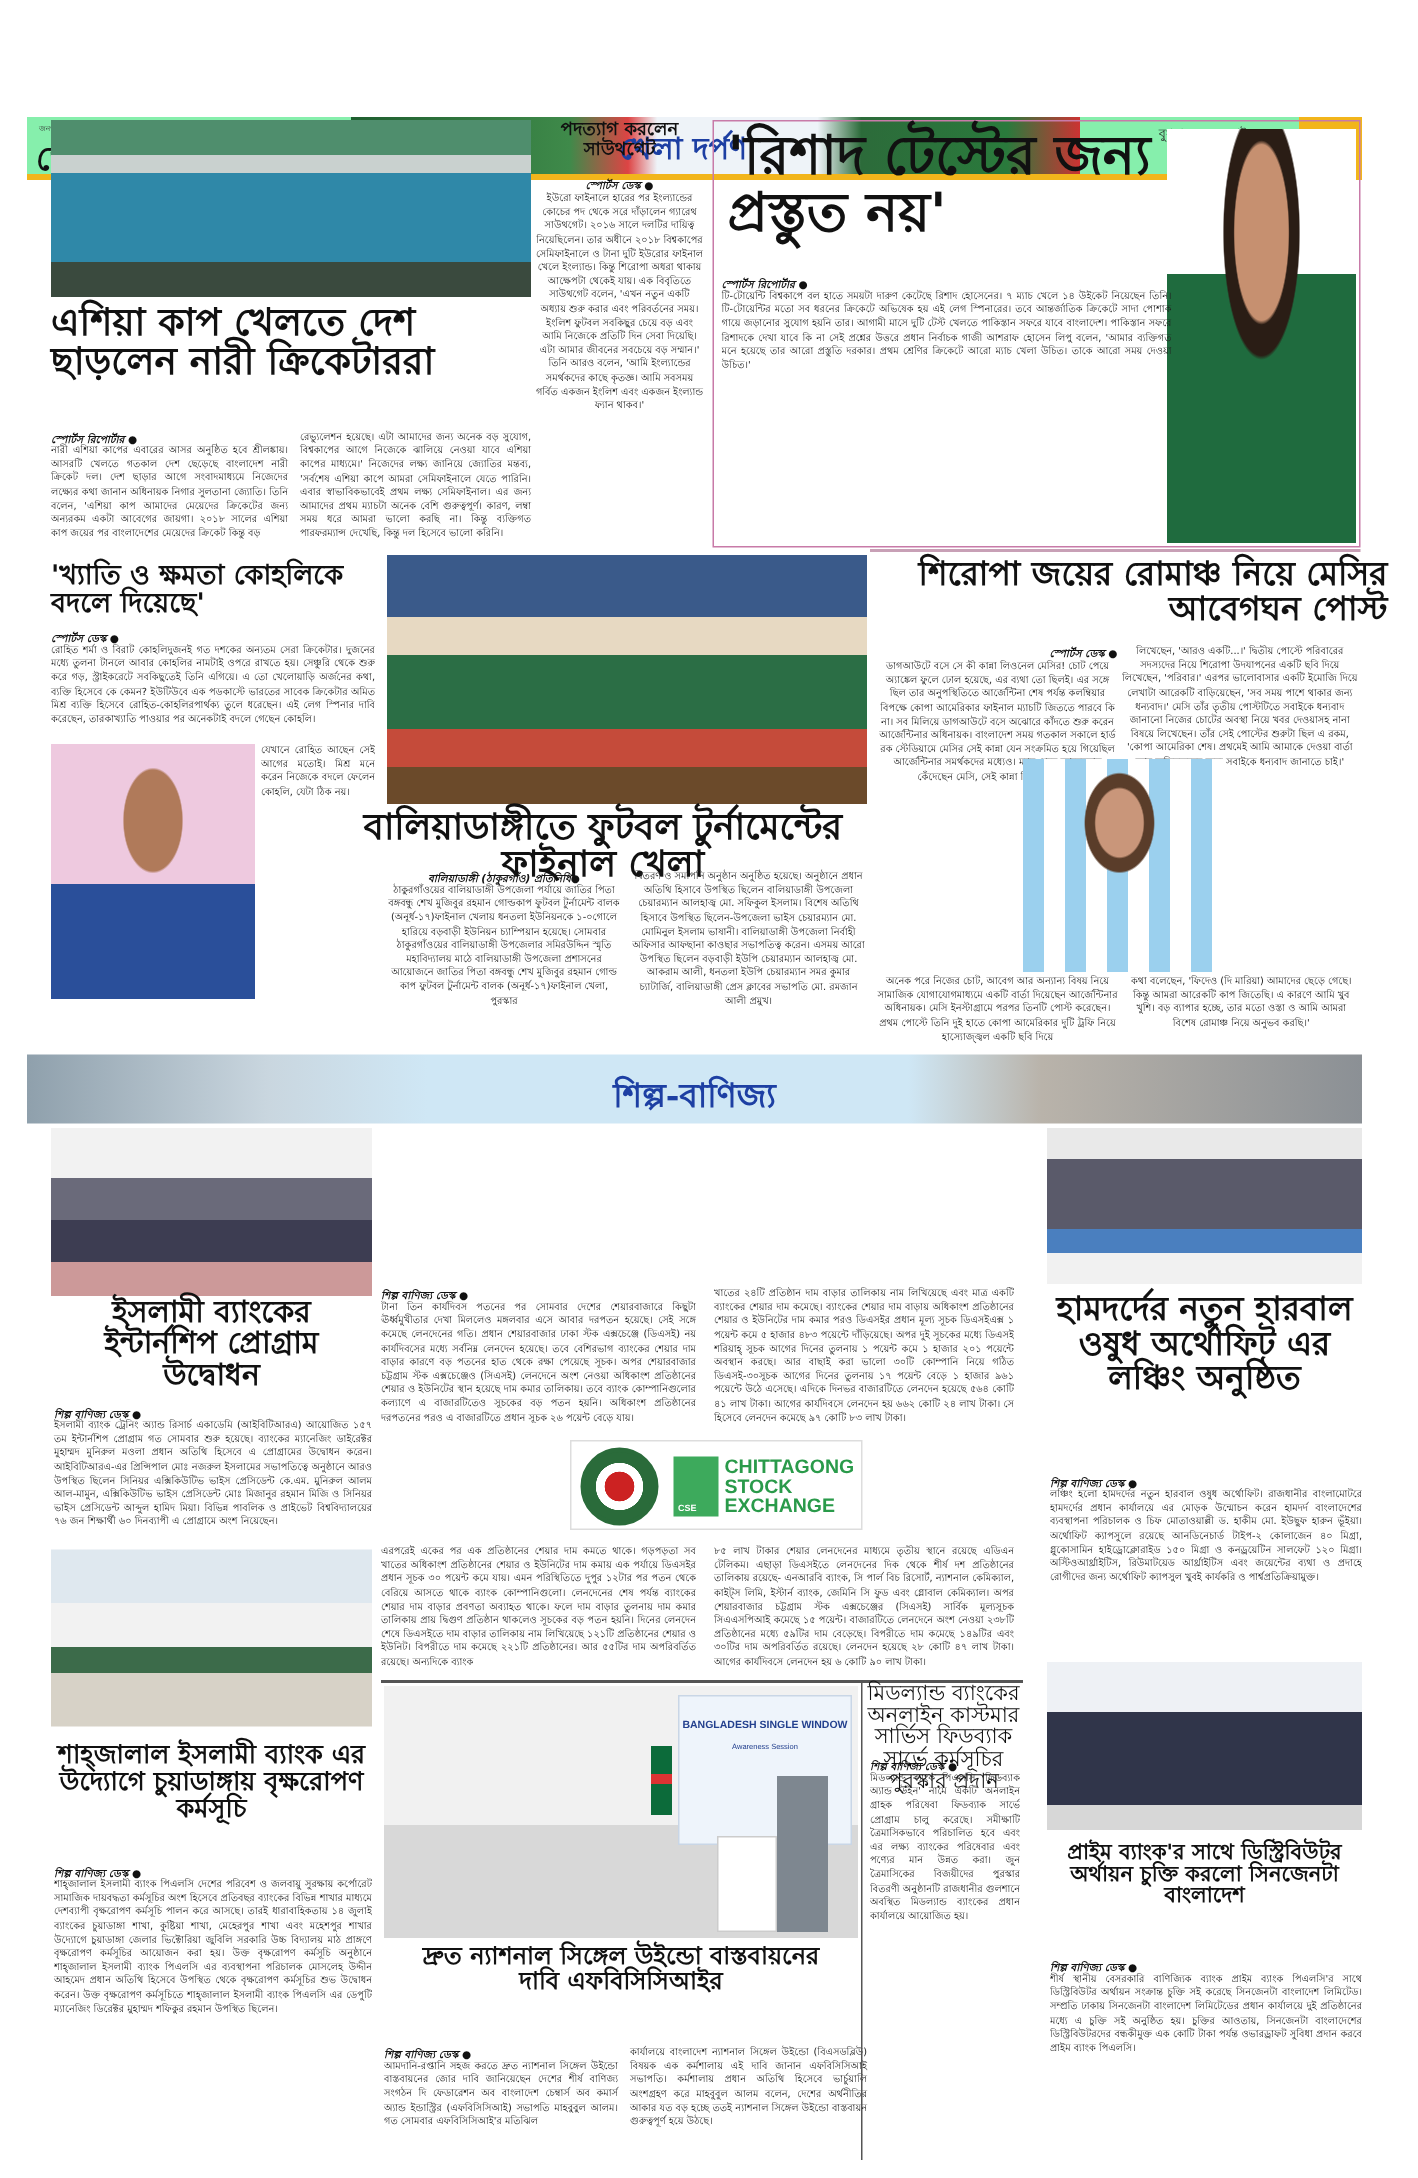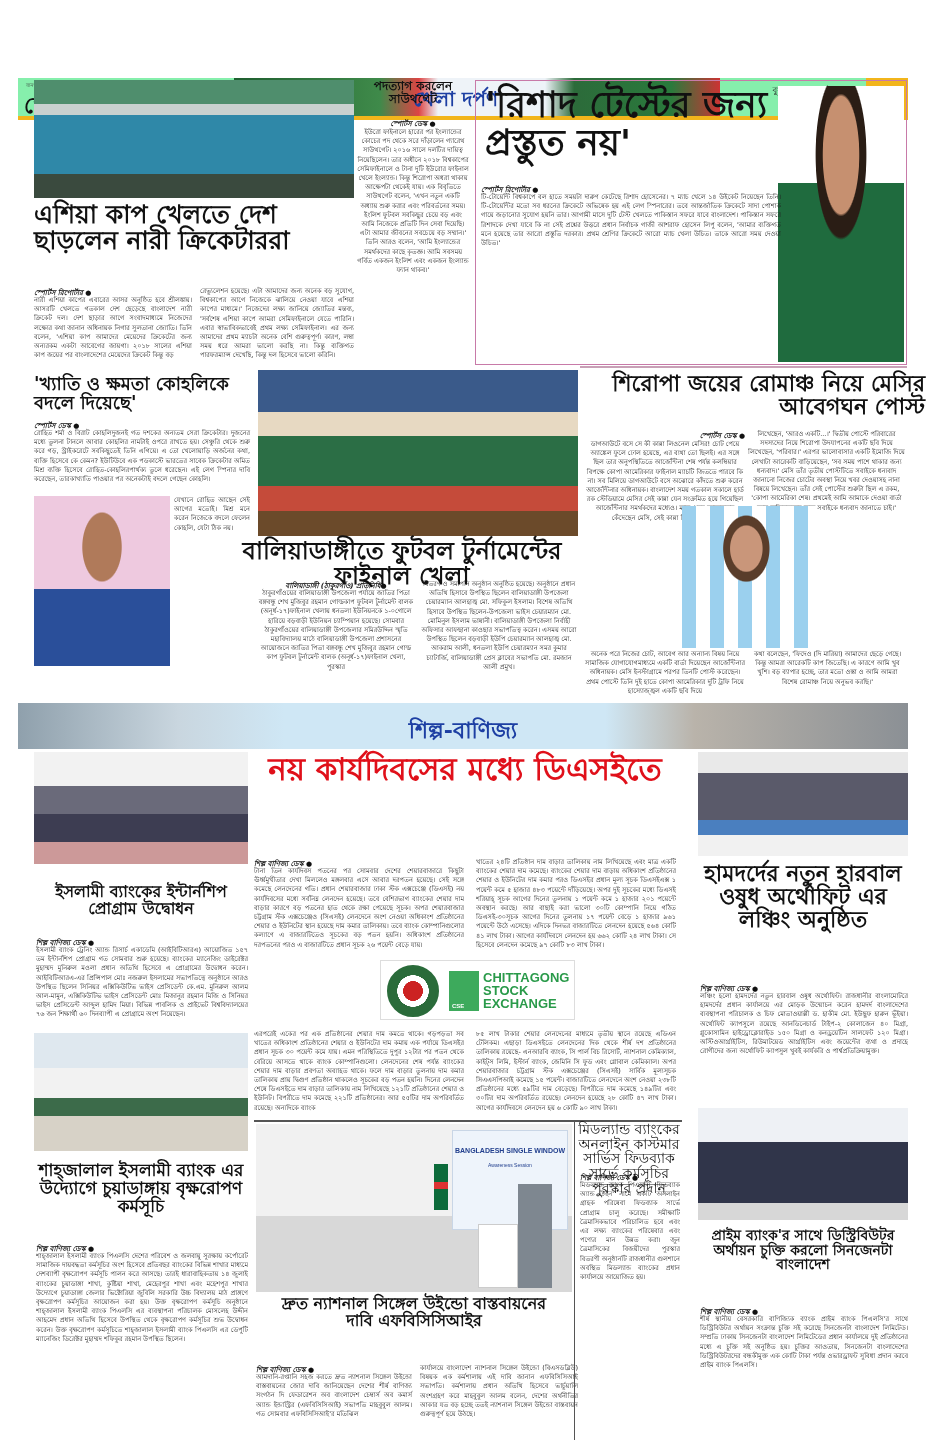--- a/index.html
+++ b/index.html
@@ -80,42 +80,41 @@
 <div class="abs body" style="left:748px;top:430px;width:157px;text-align:center;height:100px;overflow:hidden;">লিখেছেন, 'আরও একটি...।' দ্বিতীয় পোস্টে পরিবারের সদস্যদের নিয়ে শিরোপা উদযাপনের একটি ছবি দিয়ে লিখেছেন, 'পরিবার।' এরপর ভালোবাসার একটি ইমোজি দিয়ে লেখাটা আরেকটি বাড়িয়েছেন, 'সব সময় পাশে থাকার জন্য ধন্যবাদ।' মেসি তাঁর তৃতীয় পোস্টটিতে সবাইকে ধন্যবাদ জানানো নিজের চোটের অবস্থা নিয়ে খবর দেওয়াসহ নানা বিষয়ে লিখেছেন। তাঁর সেই পোস্টের শুরুটা ছিল এ রকম, 'কোপা আমেরিকা শেষ। প্রথমেই আমি আমাকে দেওয়া বার্তা আর অভিনন্দনের জন্য সবাইকে ধন্যবাদ জানাতে চাই।'</div>
 <div class="abs photo" style="left:682px;top:506px;width:134px;height:142px;background:radial-gradient(ellipse at 48% 30%,#c9967a 0 16%,#5a3d2a 17% 23%,transparent 24%),repeating-linear-gradient(90deg,#9bd0ee 0 14px,#fff 14px 28px);"></div>
 <div class="abs body" style="left:585px;top:650px;width:160px;text-align:center;">অনেক পরে নিজের চোট, আবেগ আর অন্যান্য বিষয় নিয়ে সামাজিক যোগাযোগমাধ্যমে একটি বার্তা দিয়েছেন আর্জেন্টিনার অধিনায়ক। মেসি ইনস্টাগ্রামে পরপর তিনটি পোস্ট করেছেন। প্রথম পোস্টে তিনি দুই হাতে কোপা আমেরিকার দুটি ট্রফি নিয়ে হাস্যোজ্জ্বল একটি ছবি দিয়ে</div>
 <div class="abs body" style="left:750px;top:650px;width:155px;text-align:center;">কথা বলেছেন, 'ফিদেও (দি মারিয়া) আমাদের ছেড়ে গেছে। কিন্তু আমরা আরেকটি কাপ জিতেছি। এ কারণে আমি খুব খুশি। বড় ব্যাপার হচ্ছে, তার মতো ওস্তা ও আমি আমরা বিশেষ রোমাঞ্চ নিয়ে অনুভব করছি।'</div>
 
 <div class="abs section-banner">
   <div class="abs section-title">শিল্প-বাণিজ্য</div>
 </div>
 
 <div class="abs redhead" style="left:250px;top:752px;width:430px;font-size:31px;">
-  <div>নয় কার্যদিবসের মধ্যে ডিএসইতে</div>
 </div>
 <div class="abs byline" style="left:254px;top:858px;">শিল্প বাণিজ্য ডেস্ক ●</div>
 <div class="abs body" style="left:254px;top:867px;width:210px;height:155px;overflow:hidden;">টানা তিন কার্যদিবস পতনের পর সোমবার দেশের শেয়ারবাজারে কিছুটা ঊর্ধ্বমুখীতার দেখা মিললেও মঙ্গলবার এসে আবার দরপতন হয়েছে। সেই সঙ্গে কমেছে লেনদেনের গতি। প্রধান শেয়ারবাজার ঢাকা স্টক এক্সচেঞ্জে (ডিএসই) নয় কার্যদিবসের মধ্যে সর্বনিম্ন লেনদেন হয়েছে। তবে বেশিরভাগ ব্যাংকের শেয়ার দাম বাড়ার কারণে বড় পতনের হাত থেকে রক্ষা পেয়েছে সূচক। অপর শেয়ারবাজার চট্টগ্রাম স্টক এক্সচেঞ্জেও (সিএসই) লেনদেনে অংশ নেওয়া অধিকাংশ প্রতিষ্ঠানের শেয়ার ও ইউনিটের স্থান হয়েছে দাম কমার তালিকায়। তবে ব্যাংক কোম্পানিগুলোর কল্যাণে এ বাজারটিতেও সূচকের বড় পতন হয়নি। অধিকাংশ প্রতিষ্ঠানের দরপতনের পরও এ বাজারটিতে প্রধান সূচক ২৬ পয়েন্ট বেড়ে যায়।</div>
 <div class="abs body" style="left:476px;top:858px;width:200px;height:102px;overflow:hidden;">খাতের ২৪টি প্রতিষ্ঠান দাম বাড়ার তালিকায় নাম লিখিয়েছে এবং মাত্র একটি ব্যাংকের শেয়ার দাম কমেছে। ব্যাংকের শেয়ার দাম বাড়ায় অধিকাংশ প্রতিষ্ঠানের শেয়ার ও ইউনিটের দাম কমার পরও ডিএসইর প্রধান মূল্য সূচক ডিএসইএক্স ১ পয়েন্ট কমে ৫ হাজার ৪৮৩ পয়েন্টে দাঁড়িয়েছে। অপর দুই সূচকের মধ্যে ডিএসই শরিয়াহ্ সূচক আগের দিনের তুলনায় ১ পয়েন্ট কমে ১ হাজার ২০১ পয়েন্টে অবস্থান করছে। আর বাছাই করা ভালো ৩০টি কোম্পানি নিয়ে গঠিত ডিএসই-৩০সূচক আগের দিনের তুলনায় ১৭ পয়েন্ট বেড়ে ১ হাজার ৯৬১ পয়েন্টে উঠে এসেছে। এদিকে দিনভর বাজারটিতে লেনদেন হয়েছে ৫৬৪ কোটি ৪১ লাখ টাকা। আগের কার্যদিবসে লেনদেন হয় ৬৬২ কোটি ২৪ লাখ টাকা। সে হিসেবে লেনদেন কমেছে ৯৭ কোটি ৮৩ লাখ টাকা।</div>
 <div class="abs body" style="left:254px;top:1030px;width:210px;height:90px;overflow:hidden;">এরপরেই একের পর এক প্রতিষ্ঠানের শেয়ার দাম কমতে থাকে। গড়পড়তা সব খাতের অধিকাংশ প্রতিষ্ঠানের শেয়ার ও ইউনিটের দাম কমায় এক পর্যায়ে ডিএসইর প্রধান সূচক ৩০ পয়েন্ট কমে যায়। এমন পরিস্থিতিতে দুপুর ১২টার পর পতন থেকে বেরিয়ে আসতে থাকে ব্যাংক কোম্পানিগুলো। লেনদেনের শেষ পর্যন্ত ব্যাংকের শেয়ার দাম বাড়ার প্রবণতা অব্যাহত থাকে। ফলে দাম বাড়ার তুলনায় দাম কমার তালিকায় প্রায় দ্বিগুণ প্রতিষ্ঠান থাকলেও সূচকের বড় পতন হয়নি। দিনের লেনদেন শেষে ডিএসইতে দাম বাড়ার তালিকায় নাম লিখিয়েছে ১২১টি প্রতিষ্ঠানের শেয়ার ও ইউনিট। বিপরীতে দাম কমেছে ২২১টি প্রতিষ্ঠানের। আর ৫৫টির দাম অপরিবর্তিত রয়েছে। অন্যদিকে ব্যাংক</div>
 <div class="abs body" style="left:476px;top:1030px;width:200px;height:90px;overflow:hidden;">৮৫ লাখ টাকার শেয়ার লেনদেনের মাধ্যমে তৃতীয় স্থানে রয়েছে এডিএন টেলিকম। এছাড়া ডিএসইতে লেনদেনের দিক থেকে শীর্ষ দশ প্রতিষ্ঠানের তালিকায় রয়েছে- এনআরবি ব্যাংক, সি পার্ল বিচ রিসোর্ট, ন্যাশনাল কেমিক্যাল, কাইট্স লিমি, ইস্টার্ন ব্যাংক, জেমিনি সি ফুড এবং গ্লোবাল কেমিক্যাল। অপর শেয়ারবাজার চট্টগ্রাম স্টক এক্সচেঞ্জের (সিএসই) সার্বিক মূল্যসূচক সিএএসপিআই কমেছে ১৫ পয়েন্ট। বাজারটিতে লেনদেনে অংশ নেওয়া ২৩৮টি প্রতিষ্ঠানের মধ্যে ৫৯টির দাম বেড়েছে। বিপরীতে দাম কমেছে ১৪৯টির এবং ৩০টির দাম অপরিবর্তিত রয়েছে। লেনদেন হয়েছে ২৮ কোটি ৪৭ লাখ টাকা। আগের কার্যদিবসে লেনদেন হয় ৬ কোটি ৯০ লাখ টাকা।</div>
 
 <div class="abs cse-box">
   <div class="abs dse-seal"></div>
   <div class="abs cse-logo">
     <span style="position:absolute;bottom:2px;left:3px;font-size:6px;color:#fff;font-family:'Liberation Sans',sans-serif;font-weight:bold;">CSE</span>
   </div>
   <div class="abs cse-text">
     <div>CHITTAGONG</div>
     <div>STOCK</div>
     <div>EXCHANGE</div>
   </div>
 </div>
 
 <div class="abs photo" style="left:34px;top:752px;width:214px;height:112px;background:linear-gradient(180deg,#f2f2f2 0 30%,#6a6a7a 30% 55%,#3d3d52 55% 80%,#c99 80%);"></div>
-<div class="abs h" style="left:34px;top:884px;width:214px;font-size:16px;text-align:center;">ইসলামী ব্যাংকের ইন্টার্নশিপ প্রোগ্রাম উদ্বোধন</div>
+<div class="abs h" style="left:34px;top:864px;width:214px;font-size:20px;text-align:center;">ইসলামী ব্যাংকের ইন্টার্নশিপ প্রোগ্রাম উদ্বোধন</div>
 <div class="abs byline" style="left:36px;top:937px;">শিল্প বাণিজ্য ডেস্ক ●</div>
 <div class="abs body" style="left:36px;top:946px;width:212px;">ইসলামী ব্যাংক ট্রেনিং অ্যান্ড রিসার্চ একাডেমি (আইবিটিআরএ) আয়োজিত ১৫৭ তম ইন্টার্নশিপ প্রোগ্রাম গত সোমবার শুরু হয়েছে। ব্যাংকের ম্যানেজিং ডাইরেক্টর মুহাম্মদ মুনিরুল মওলা প্রধান অতিথি হিসেবে এ প্রোগ্রামের উদ্বোধন করেন। আইবিটিআরএ-এর প্রিন্সিপাল মোঃ নজরুল ইসলামের সভাপতিত্বে অনুষ্ঠানে আরও উপস্থিত ছিলেন সিনিয়র এক্সিকিউটিভ ভাইস প্রেসিডেন্ট কে.এম. মুনিরুল আলম আল-মামুন, এক্সিকিউটিভ ভাইস প্রেসিডেন্ট মোঃ মিজানুর রহমান মিজি ও সিনিয়র ভাইস প্রেসিডেন্ট আব্দুল হামিদ মিয়া। বিভিন্ন পাবলিক ও প্রাইভেট বিশ্ববিদ্যালয়ের ৭৬ জন শিক্ষার্থী ৬০ দিনব্যাপী এ প্রোগ্রামে অংশ নিয়েছেন।</div>
 
 <div class="abs photo" style="left:34px;top:1033px;width:214px;height:118px;background:linear-gradient(180deg,#dfe8ef 0 30%,#f2f2f2 30% 55%,#3c6b4a 55% 70%,#d7d2c7 70%);"></div>
 <div class="abs h" style="left:34px;top:1162px;width:214px;font-size:17px;text-align:center;">শাহ্জালাল ইসলামী ব্যাংক এর উদ্যোগে চুয়াডাঙ্গায় বৃক্ষরোপণ কর্মসূচি</div>
 <div class="abs byline" style="left:36px;top:1243px;">শিল্প বাণিজ্য ডেস্ক ●</div>
 <div class="abs body" style="left:36px;top:1252px;width:212px;height:195px;overflow:hidden;">শাহ্জালাল ইসলামী ব্যাংক পিএলসি দেশের পরিবেশ ও জলবায়ু সুরক্ষায় কর্পোরেট সামাজিক দায়বদ্ধতা কর্মসূচির অংশ হিসেবে প্রতিবছর ব্যাংকের বিভিন্ন শাখার মাধ্যমে দেশব্যাপী বৃক্ষরোপণ কর্মসূচি পালন করে আসছে। তারই ধারাবাহিকতায় ১৪ জুলাই ব্যাংকের চুয়াডাঙ্গা শাখা, কুষ্টিয়া শাখা, মেহেরপুর শাখা এবং মহেশপুর শাখার উদ্যোগে চুয়াডাঙ্গা জেলার ভিক্টোরিয়া জুবিলি সরকারি উচ্চ বিদ্যালয় মাঠ প্রাঙ্গণে বৃক্ষরোপণ কর্মসূচির আয়োজন করা হয়। উক্ত বৃক্ষরোপণ কর্মসূচি অনুষ্ঠানে শাহ্জালাল ইসলামী ব্যাংক পিএলসি এর ব্যবস্থাপনা পরিচালক মোসলেহ উদ্দীন আহমেদ প্রধান অতিথি হিসেবে উপস্থিত থেকে বৃক্ষরোপণ কর্মসূচির শুভ উদ্বোধন করেন। উক্ত বৃক্ষরোপণ কর্মসূচিতে শাহ্জালাল ইসলামী ব্যাংক পিএলসি এর ডেপুটি ম্যানেজিং ডিরেক্টর মুহাম্মদ শফিকুর রহমান উপস্থিত ছিলেন।</div>
 
 <div class="abs grayrule" style="left:254px;top:1120px;width:428px;height:2px;"></div>
 <div class="abs photo" style="left:256px;top:1124px;width:316px;height:168px;background:linear-gradient(180deg,#f1f1f1 0 55%,#d8d8d8 55%);">

